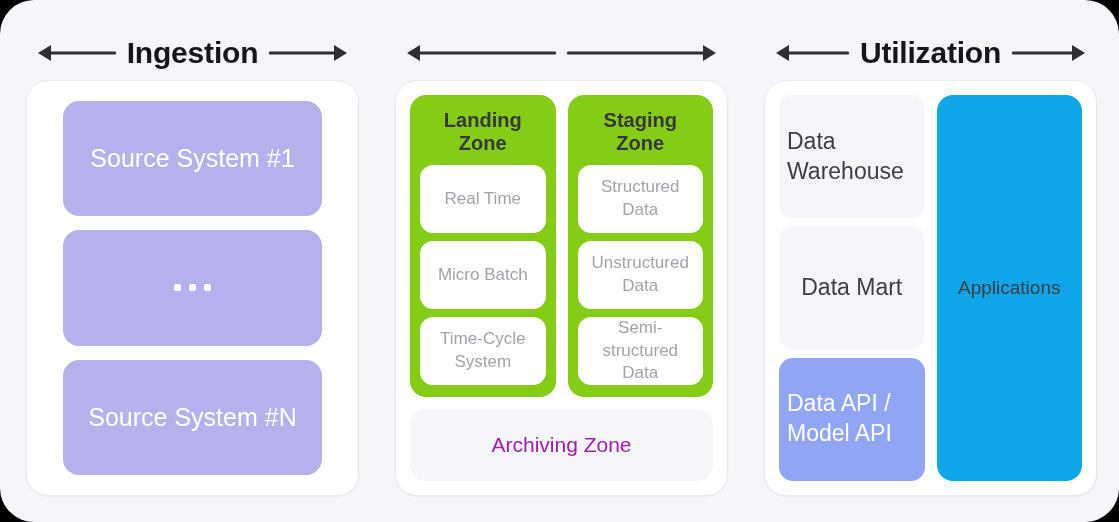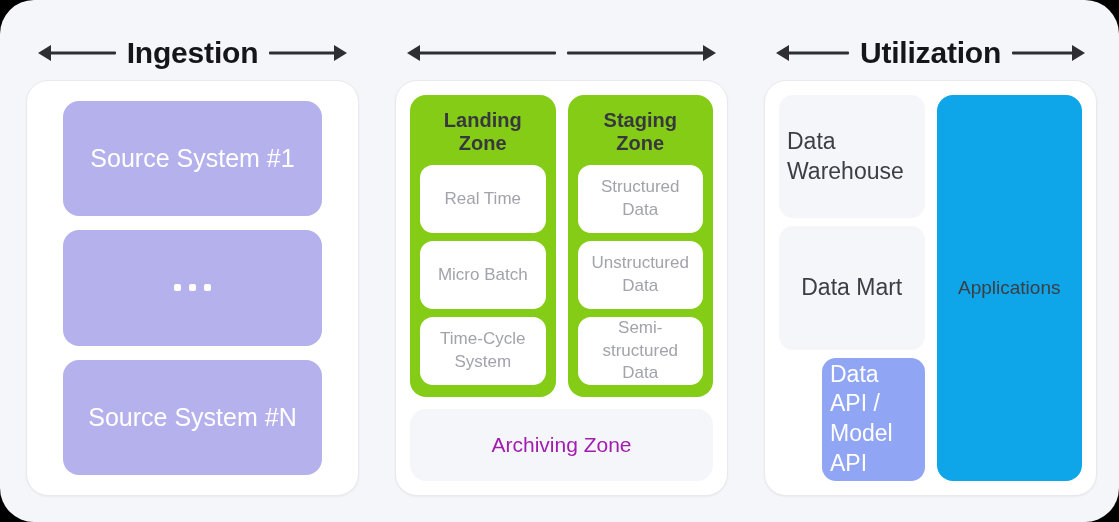--- a/index.html
+++ b/index.html
@@ -237,21 +237,20 @@
     color: #3d3e44;
     font-size: 23px;
     line-height: 1.3;
     padding: 4px 8px;
     box-sizing: border-box;
     min-height: 0;
   }
   .util-card.accent {
     background: #90a5f4;
     color: #ffffff;
-    margin-left: 43px;
   }
   .util-right {
     flex: 1 1 0;
     background: #0ea5e9;
     border-radius: 16px;
     display: flex;
     align-items: center;
     justify-content: center;
     color: #3d3e44;
     font-size: 19px;

